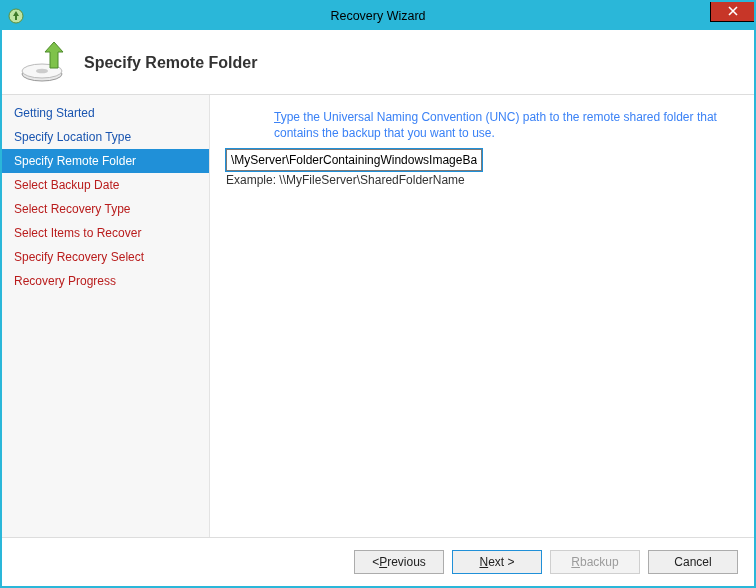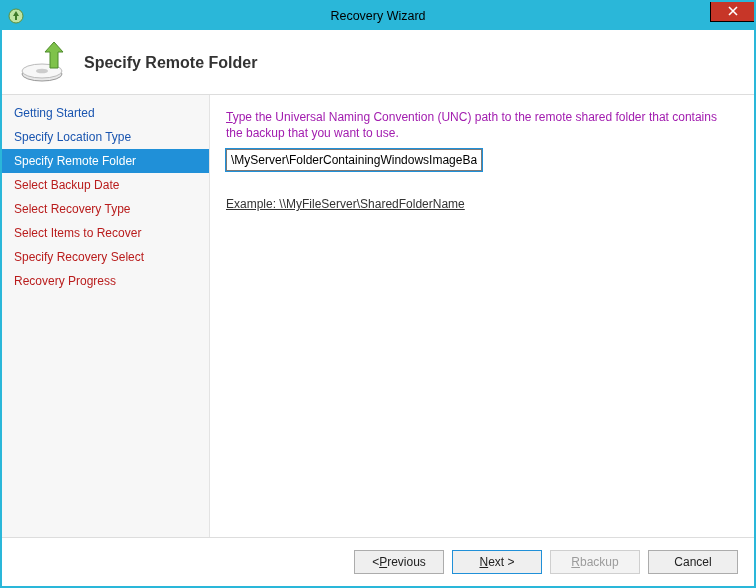--- a/index.html
+++ b/index.html
@@ -59,34 +59,34 @@
     cursor:default;
   }
   .sidebar .step.completed { color:#1a55b0; }
   .sidebar .step.current {
     background:#2090d8; color:#fff;
   }
   .content {
     flex:1; padding:14px 20px 14px 16px;
     position:relative;
   }
-  .content .instr { color:#a21caf; line-height:1.35; }
+  .content .instr { color:#3b82f6; line-height:1.35;margin-left:48px; }
   .content .instr .hot { text-decoration:underline; }
   .path-input {
     display:block;
     width:256px;
     margin-top:8px;
     padding:2px 4px;
     font-family:"Segoe UI", Tahoma, sans-serif;
     font-size:12px;
     border:1px solid #7a7a7a;
     outline:1px solid #2090d8;
     height:22px;
   }
-  .example { margin-top:26px; color:#333;text-decoration:underline; }
+  .example { margin-top:2px; color:#333; }
   .footer {
     height:48px; display:flex; align-items:center; justify-content:flex-end;
     gap:8px; padding-right:16px;
     background:#fff;
   }
   .btn {
     min-width:90px; height:24px;
     background:#efefef;
     border:1px solid #acacac;
     font-size:12px; color:#222;

